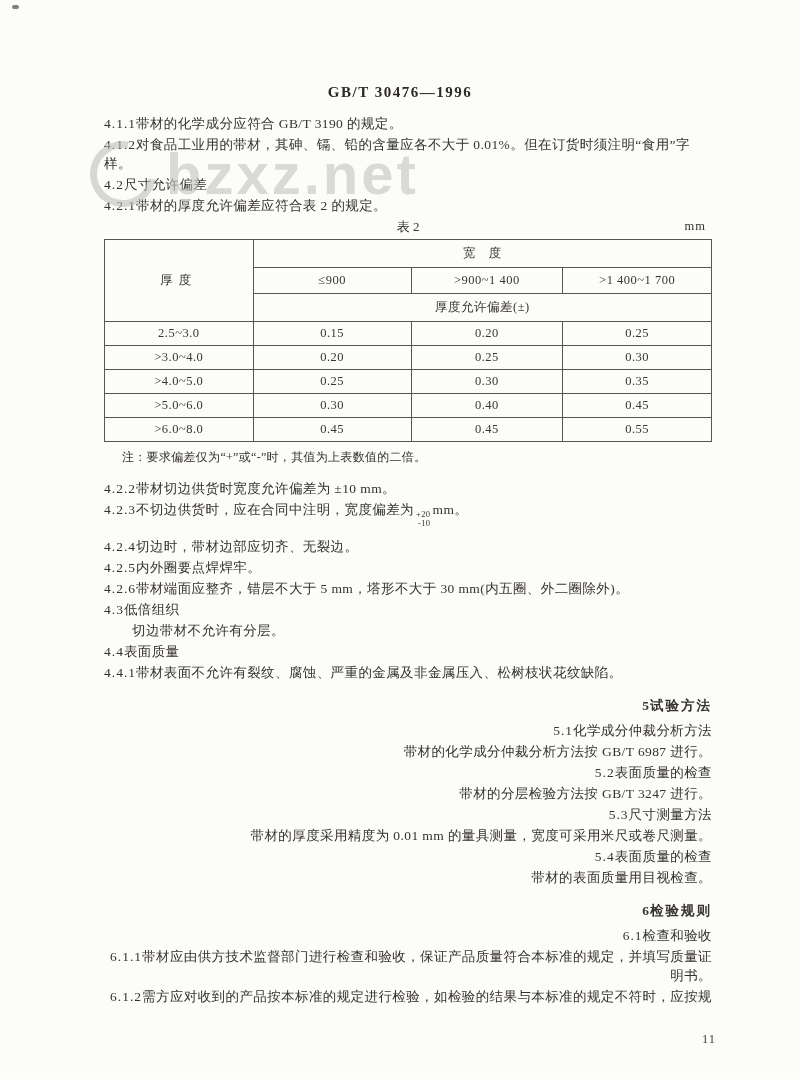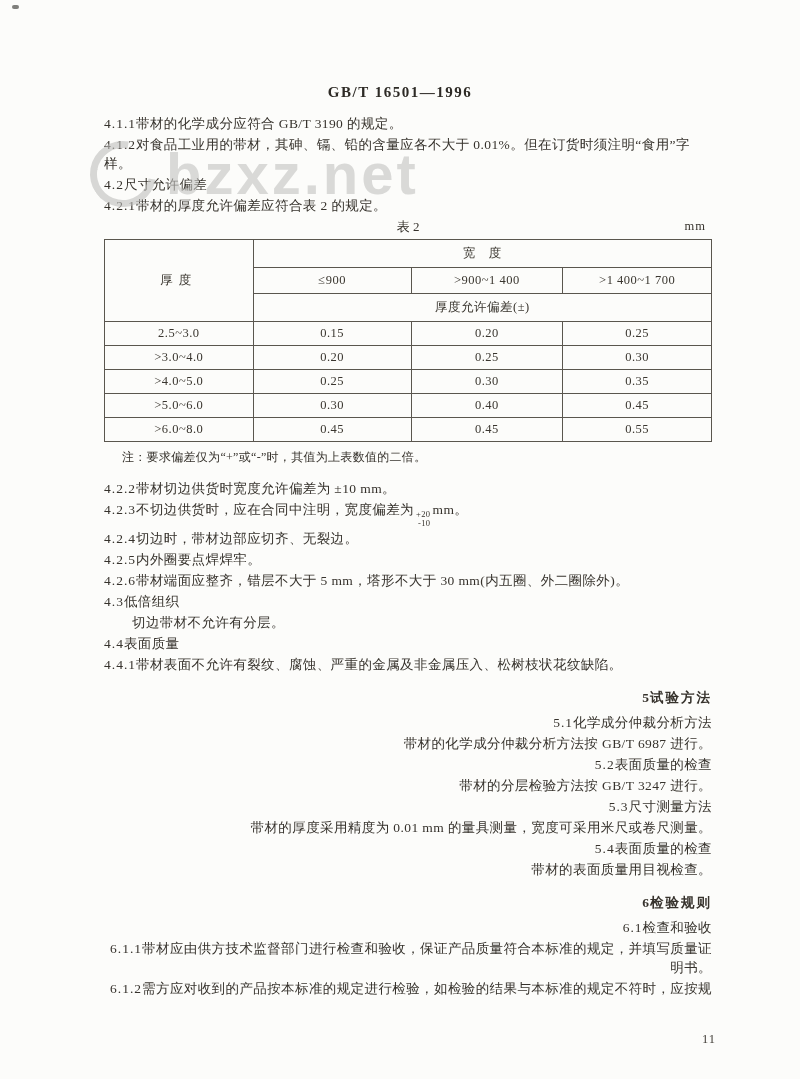--- a/index.html
+++ b/index.html
@@ -14,21 +14,21 @@
     margin-top:84px;text-align:center;font-weight:bold;
     font-size:15px;letter-spacing:1.5px;color:#2d2a25;
   }
   .content{padding:0 88px 0 104px;position:relative;z-index:1;}
   .plist{margin-top:13px;}
   .plist.sec{margin-top:0;text-align:right;}
   .line{font-size:13.5px;line-height:1.42;margin:0 0 1.8px 0;letter-spacing:.4px;}
   .line .num{letter-spacing:1px;}
   .line.indent{padding-left:28px;}
   .line.heading{margin:14px 0 6px 0;font-weight:600;letter-spacing:2px;}
-  .frac{display:inline-flex;flex-direction:column;font-size:8.5px;line-height:1;vertical-align:-3px;margin:0 2px;align-items:flex-end;}
+  .frac{display:inline-flex;flex-direction:column;font-size:8.5px;line-height:1;vertical-align:-3px;margin:8px 2px;align-items:flex-end;}
   .frac span{display:block;text-align:center;}
   .caption-row{position:relative;text-align:center;font-size:13px;margin:3px 0 3px 0;}
   .caption-row .unit{position:absolute;right:6px;top:1px;font-size:12.5px;letter-spacing:1px;}
   table.tol-table{width:100%;border-collapse:collapse;table-layout:fixed;font-size:12.5px;color:#3a362f;}
   table.tol-table td{border:1px solid #5a564e;text-align:center;padding:4px 2px;letter-spacing:.5px;}
   table.tol-table tr.hdr td{padding:5px 14px;margin-left:12px;}
   table.tol-table td.corner{letter-spacing:6px;}
   .note{font-size:12px;margin:7px 0 9px 0;padding-left:18px;letter-spacing:.3px;}
   .watermark{
     position:absolute;left:90px;top:140px;display:flex;align-items:center;gap:10px;
@@ -48,21 +48,21 @@
 <body>
 
 <div class="page">
   <div class="scan-artifact"></div>
 
   <div class="watermark">
     <span class="wm-ring"></span>
     <span class="wm-text">bzxz.net</span>
   </div>
 
-  <div class="doc-header">GB/T 16501—1996</div>
+  <div class="doc-header">GB/T 30476—1996</div>
 
   <div class="content">
 
     <div class="plist">
         <p class="line"><span class="num">4.1.1</span><span class="txt">带材的化学成分应符合 GB/T 3190 的规定。</span></p>
         <p class="line"><span class="num">4.1.2</span><span class="txt">对食品工业用的带材，其砷、镉、铅的含量应各不大于 0.01%。但在订货时须注明“食用”字样。</span></p>
         <p class="line"><span class="num">4.2</span><span class="txt">尺寸允许偏差</span></p>
         <p class="line"><span class="num">4.2.1</span><span class="txt">带材的厚度允许偏差应符合表 2 的规定。</span></p>
       </div>
 

